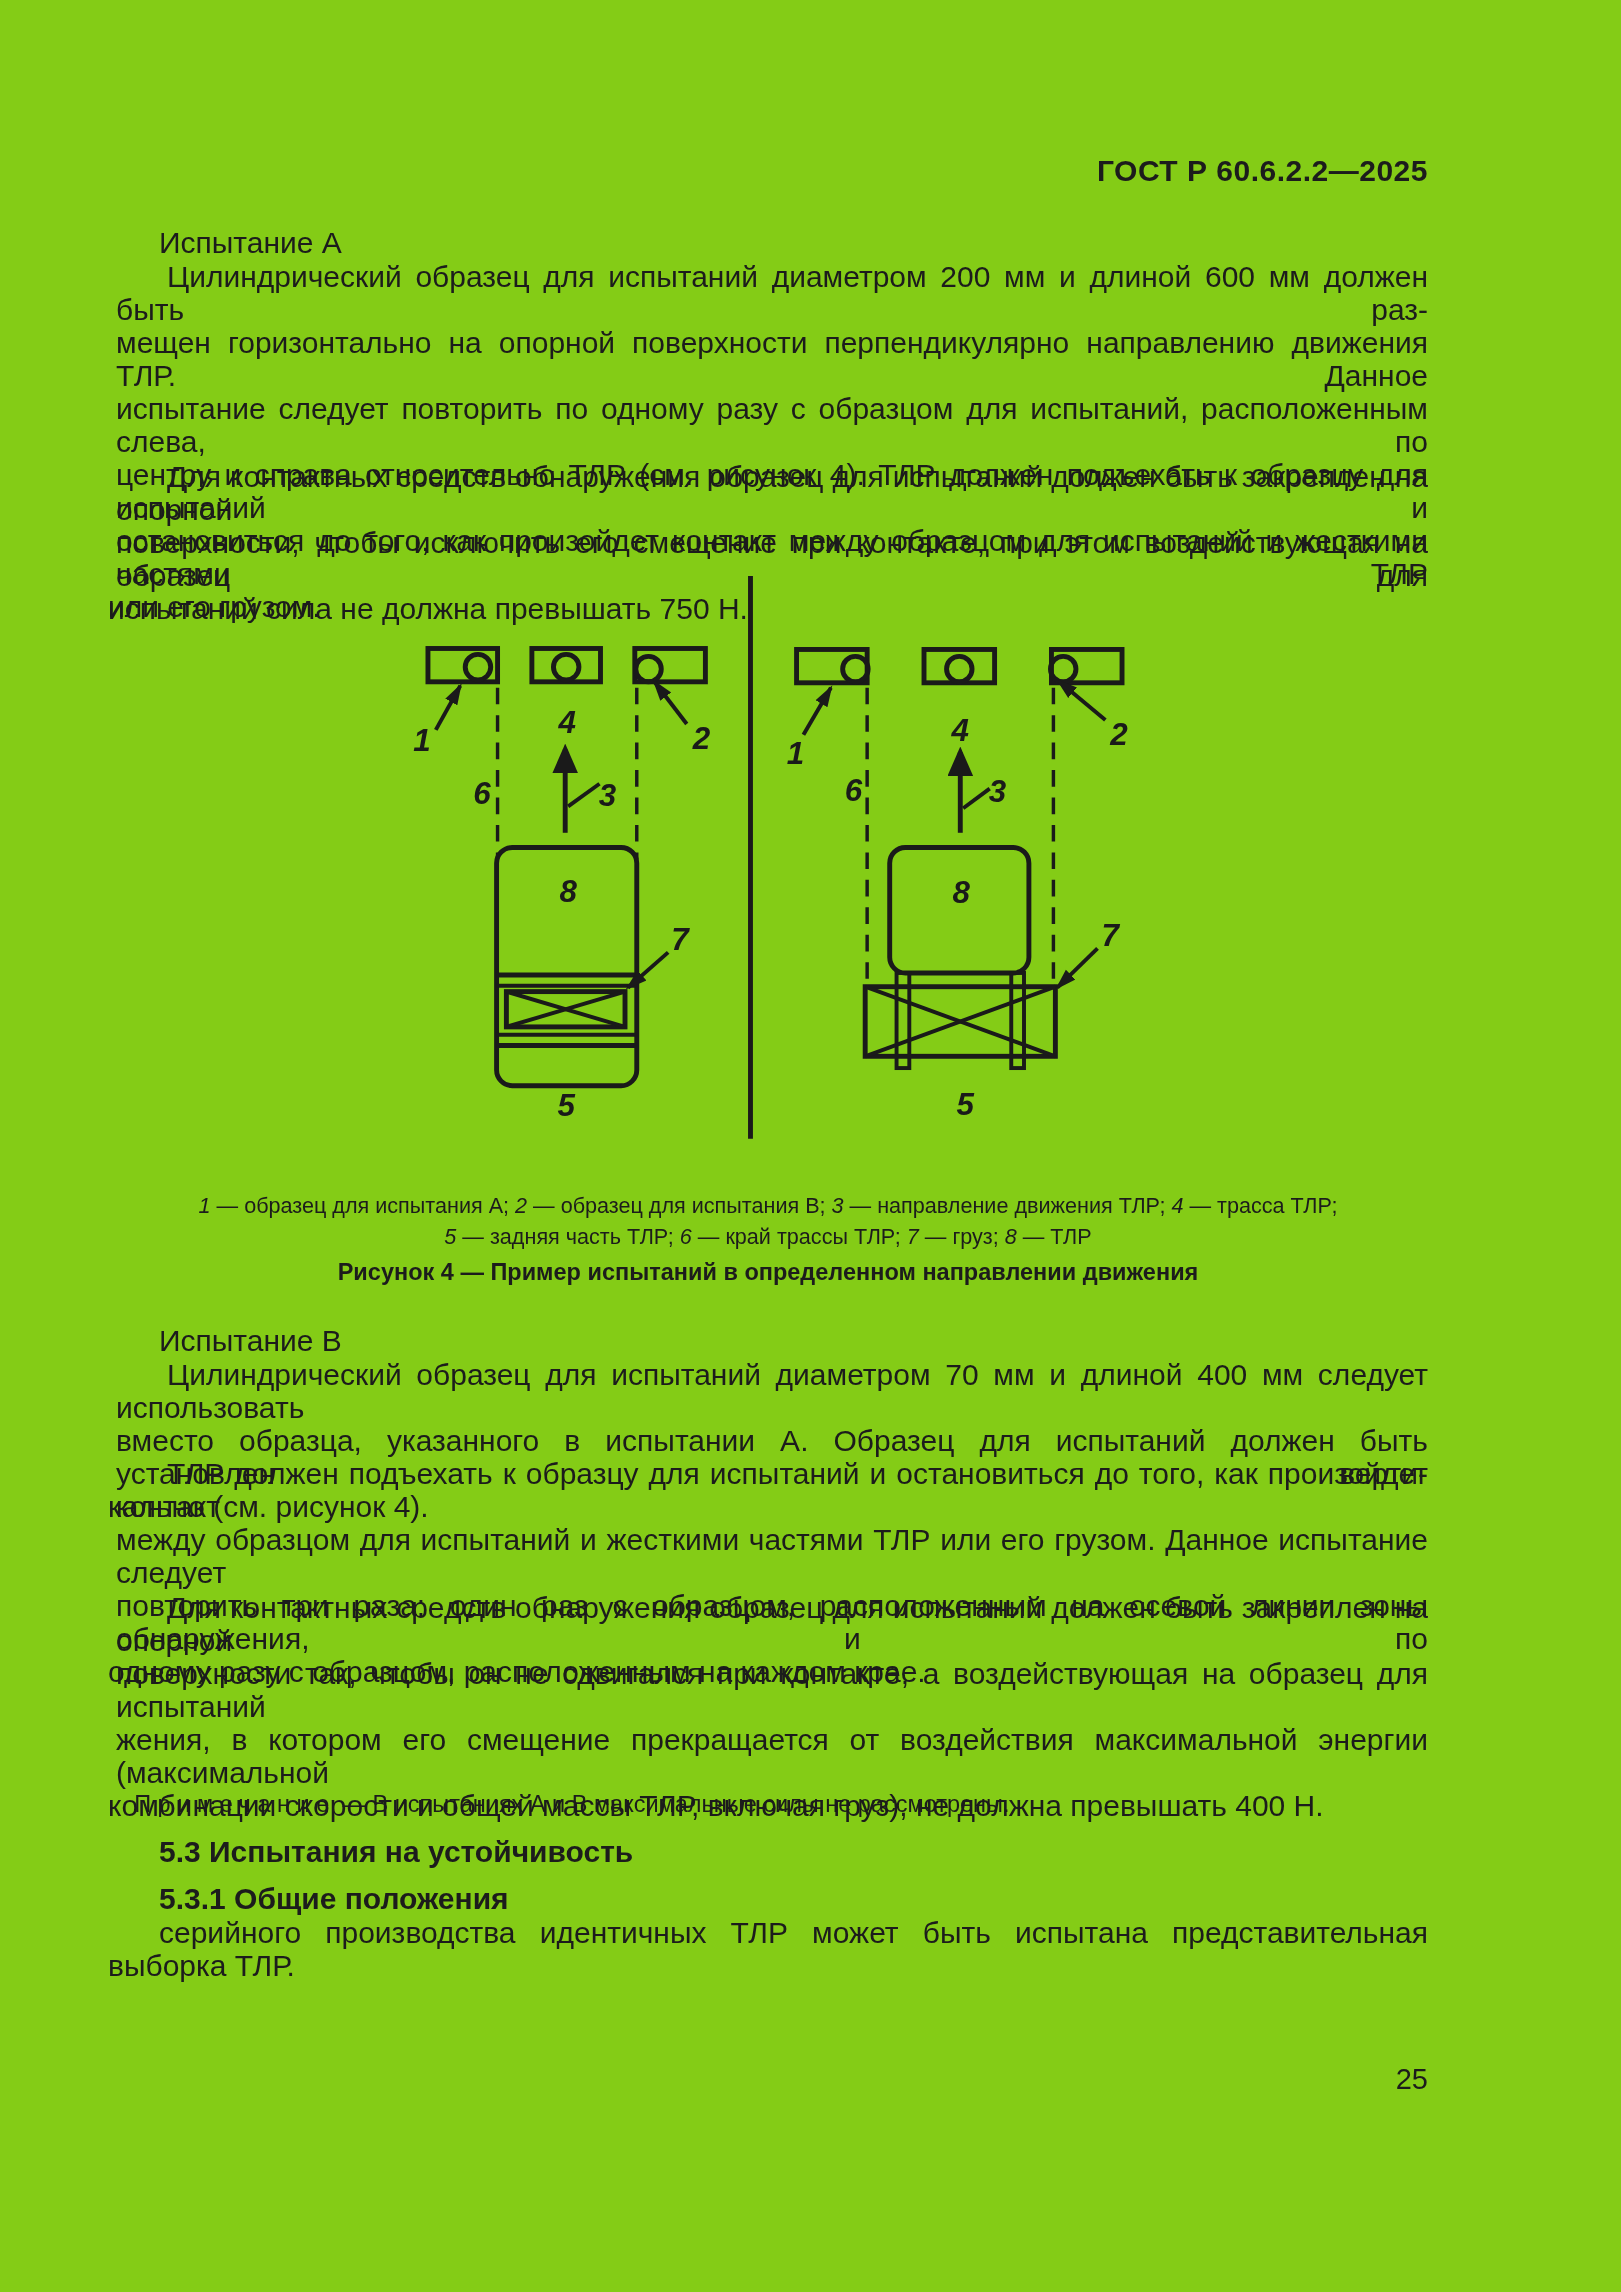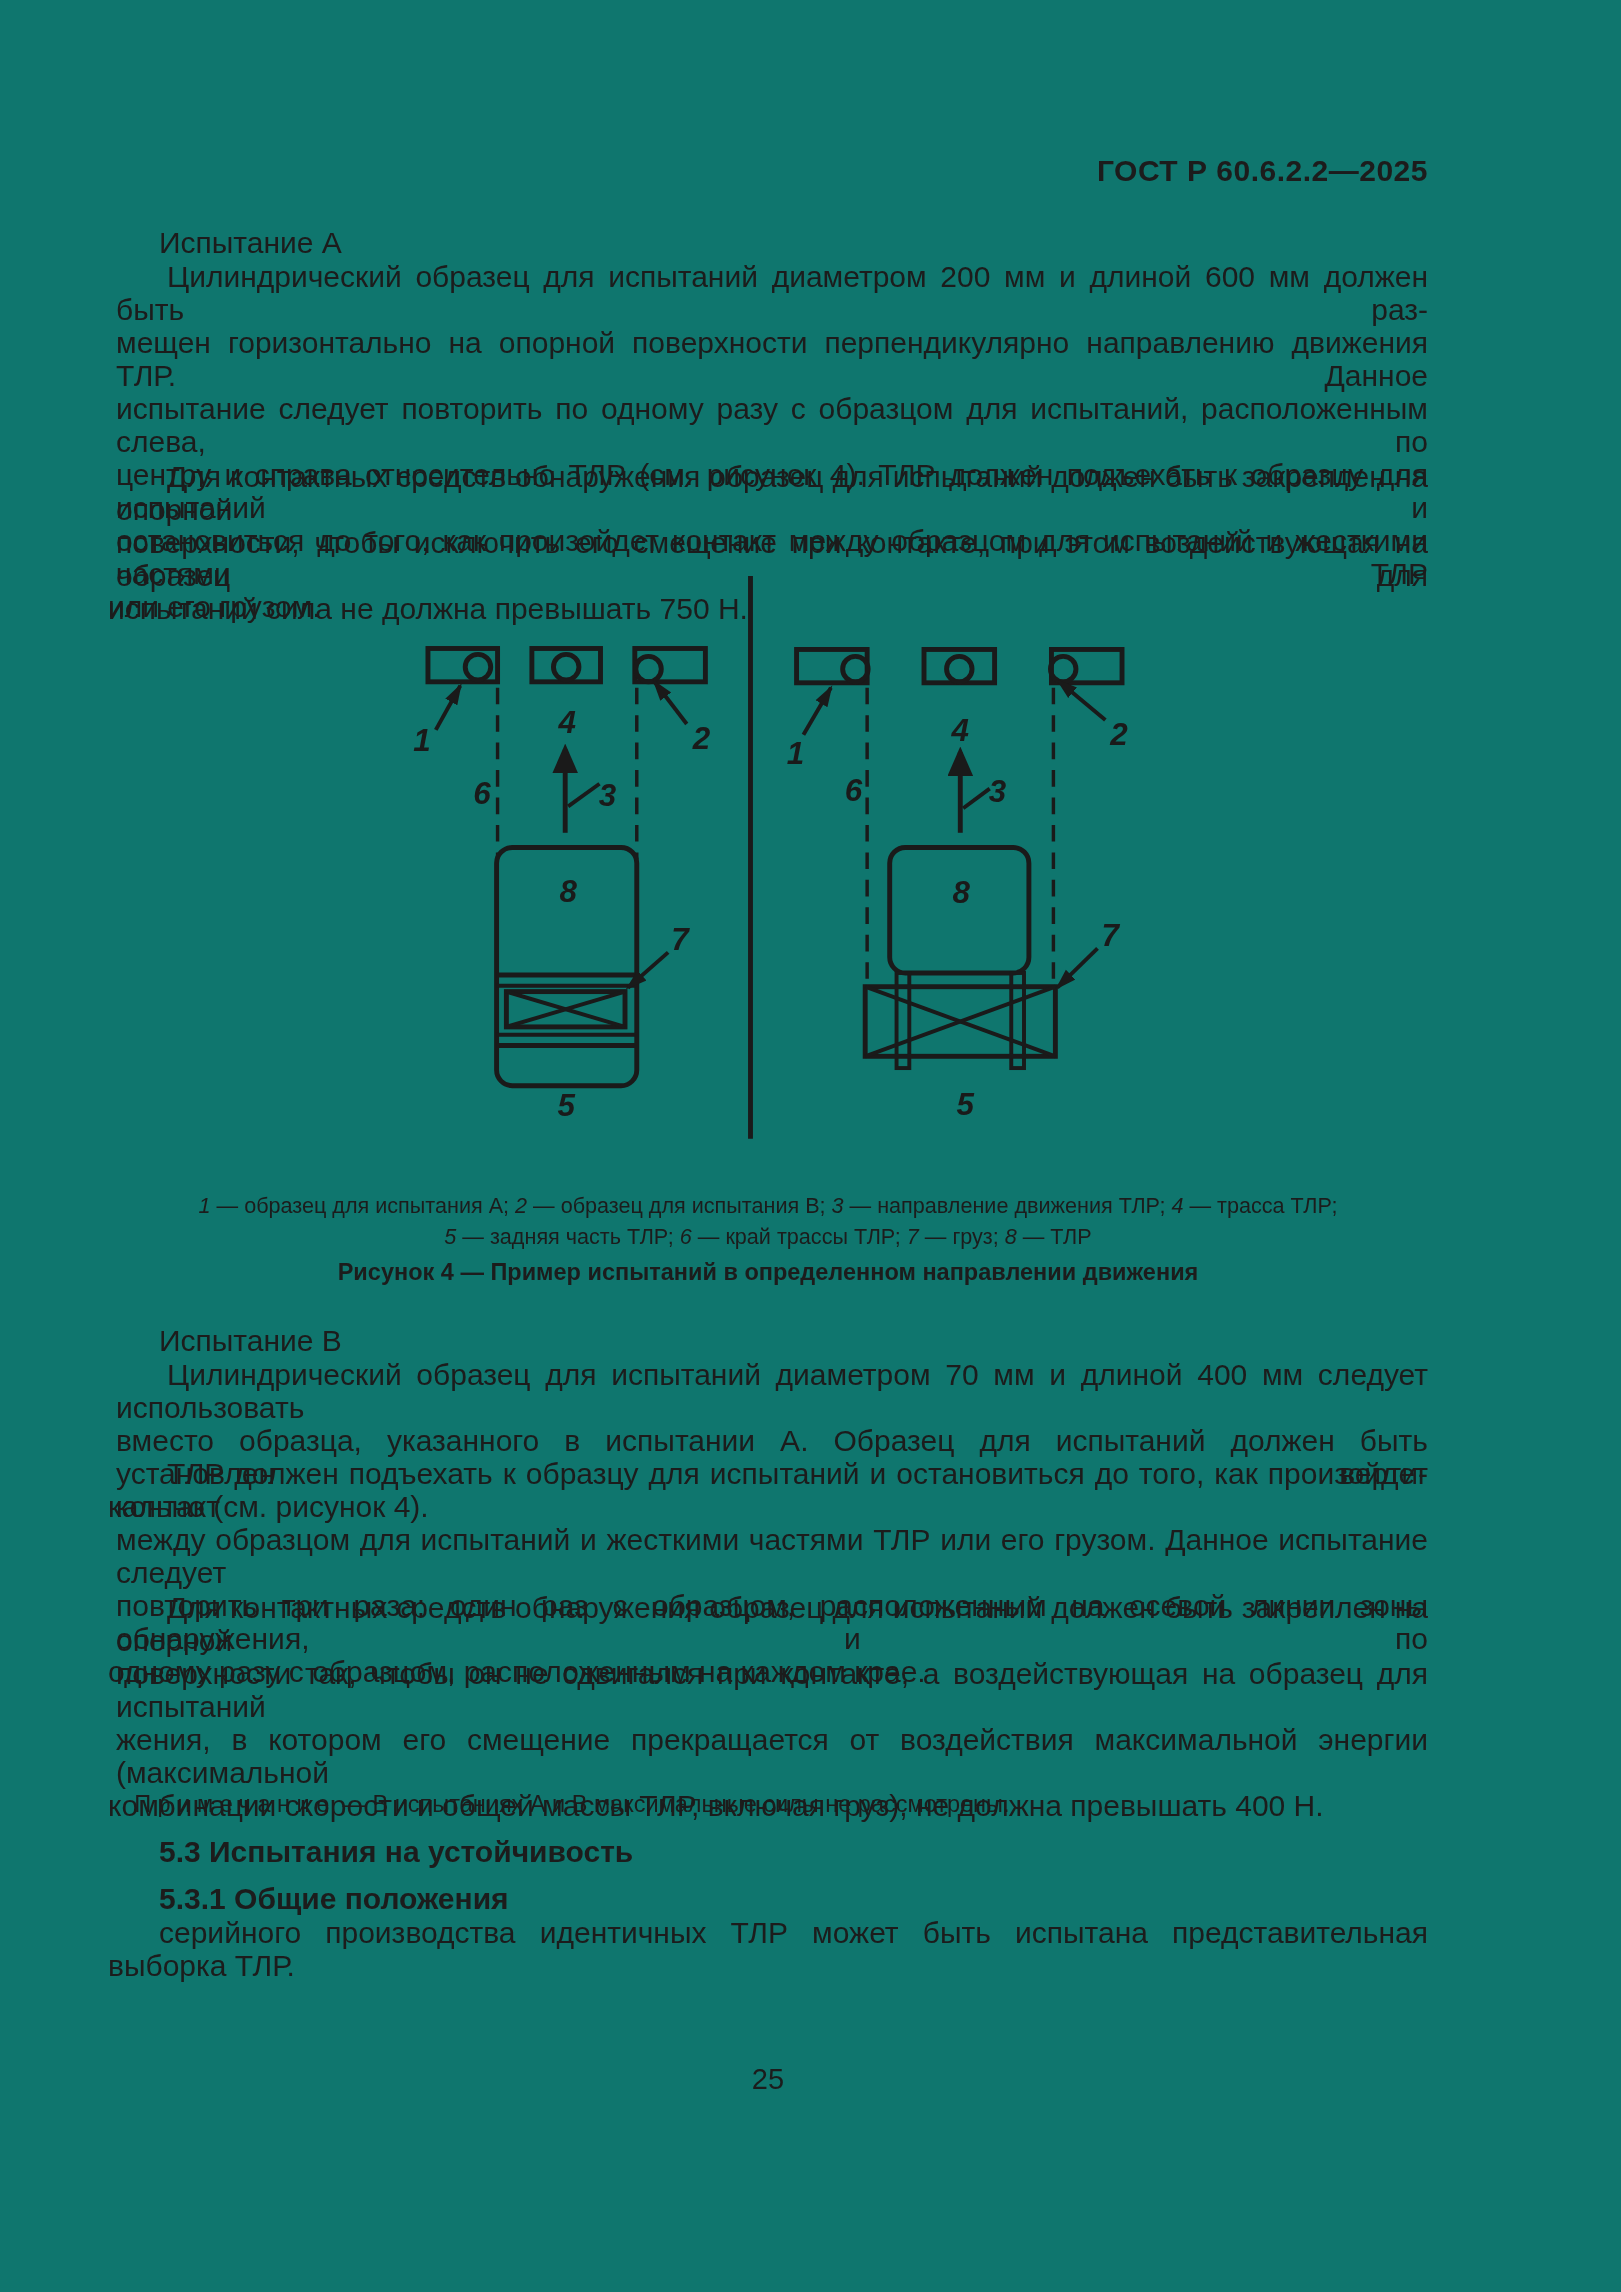--- a/index.html
+++ b/index.html
@@ -1,33 +1,33 @@
 <!DOCTYPE html>
 <html><head>
 <meta charset="utf-8">
 <style>
   html,body{margin:0;padding:0;background:#e8e8e8;}
   .page{
-    position:relative; width:1621px; height:2293px; background:#0f766e;
+    position:relative; width:1621px; height:2293px; background:#84cc16;
     font-family:"Liberation Sans","DejaVu Sans",sans-serif; color:#1c1c1c;
     margin:0 auto; overflow:hidden;
   }
   .blk{position:absolute; left:108px; width:1320px;}
   .doc-header{font-weight:bold; font-size:30px; text-align:right; letter-spacing:0.5px;}
   .para{font-size:30px; line-height:33px;}
   .para div{text-align:justify; text-align-last:left;}
   .para div.j{text-align-last:justify;margin-left:8px;}
   .para div:first-child{text-indent:51px;}
   .legend-line{font-size:21.6px; line-height:30px; text-align:center; white-space:pre-wrap;}
   .legend-line i{font-style:italic;}
   .caption{font-size:23.5px; text-align:center;font-weight:bold;}
   .note{font-size:23.5px; text-indent:51px; white-space:pre-wrap;}
   .note .spaced{letter-spacing:0.28em;}
   .heading{font-weight:bold; font-size:30px; text-indent:51px;}
-  .page-num{font-size:29px; text-align:center;}
+  .page-num{font-size:29px; text-align:right;}
   .fig{position:absolute; left:274px; top:573px;}
   .fig text{font-family:"Liberation Sans","DejaVu Sans",sans-serif; font-size:32px;
             font-weight:bold; font-style:italic; fill:#1a1a1a;}
   .ln{stroke:#1a1a1a; fill:none;}
 </style>
 </head>
 <body>
 
 <div class="page">
 

